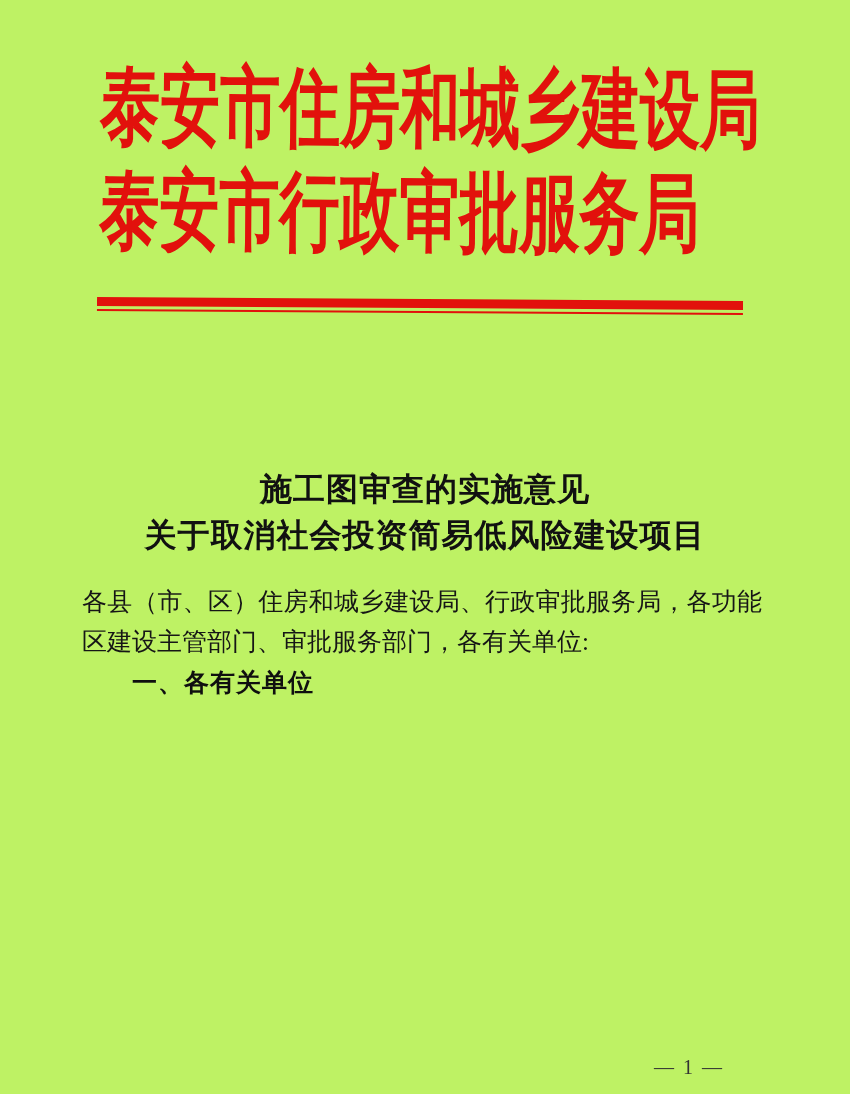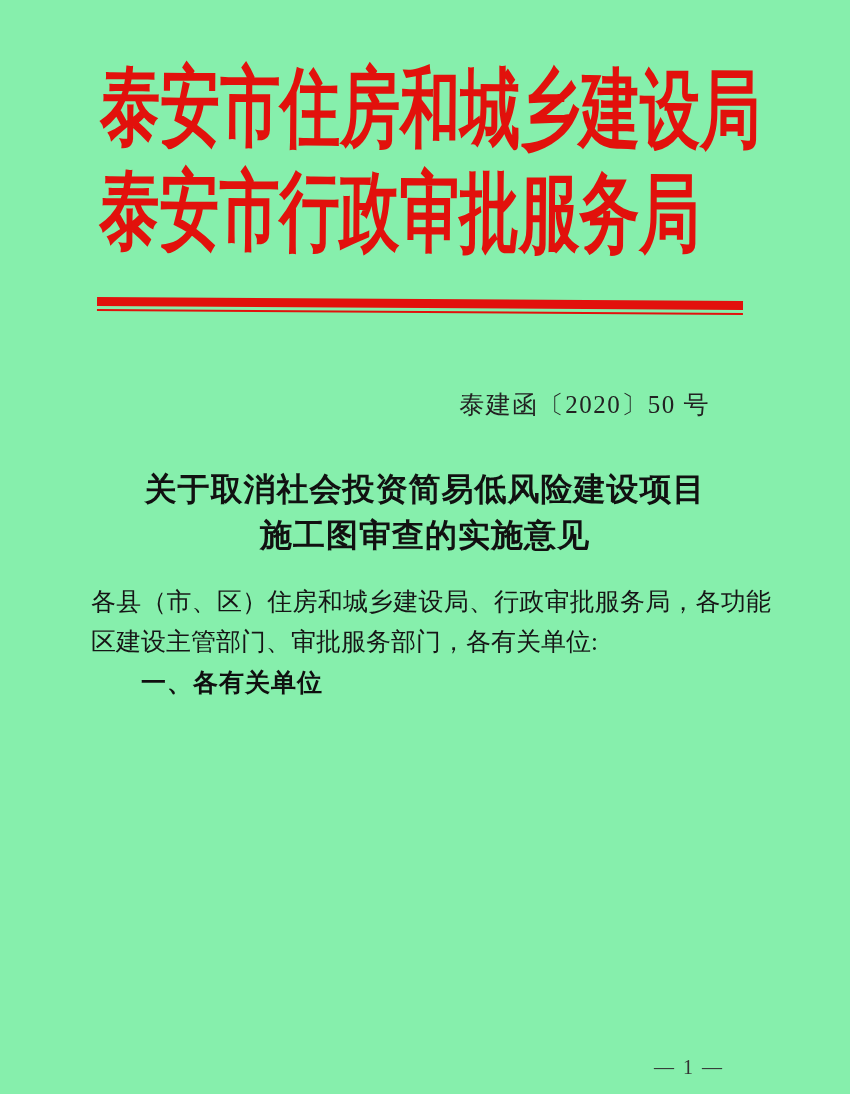--- a/index.html
+++ b/index.html
@@ -4,21 +4,21 @@
 <style>
   :root{
     --red:#e2110c;
     --ink:#1d1d1d;
   }
   html,body{margin:0;padding:0;background:#ffffff;}
   .page{
     position:relative;
     width:850px;height:1094px;
     margin:0 auto;
-    background:#86efac;
+    background:#bef264;
     overflow:hidden;
     font-family:"Liberation Serif","DejaVu Serif",serif;
     color:var(--ink);
   }
   
   .letterhead{
     position:absolute;top:0;left:0;width:100%;height:290px;
     transform:rotate(0.4deg);
   }
   .lh-line{
@@ -51,21 +51,21 @@
   .title{
     position:absolute;top:466px;left:0;width:100%;
     text-align:center;
     font-weight:700;
     font-size:32px;line-height:46px;
     letter-spacing:1px;
     color:#111;
   }
   
   .body-text{
-    position:absolute;top:582px;left:91px;width:680px;
+    position:absolute;top:582px;left:82px;width:680px;
     font-size:25px;line-height:40px;
     text-align:justify;
     color:#161616;
   }
   .body-text p{margin:0;}
   .indent{text-indent:2em;}
   .section-heading{
     text-indent:2em;
     font-weight:700;
     font-family:"Liberation Sans","DejaVu Sans",sans-serif;
@@ -87,25 +87,24 @@
   <div class="letterhead">
     <div class="lh-line lh1">泰安市住房和城乡建设局</div>
     <div class="lh-line lh2">泰安市行政审批服务局</div>
   </div>
 
   <div class="rule">
     <div class="rule-thick"></div>
     <div class="rule-thin"></div>
   </div>
 
-  <div class="doc-number">泰建函〔2020〕50 号</div>
 
   <div class="title">
+    <div>施工图审查的实施意见</div>
     <div>关于取消社会投资简易低风险建设项目</div>
-    <div>施工图审查的实施意见</div>
   </div>
 
   <div class="body-text">
     <p>各县（市、区）住房和城乡建设局、行政审批服务局，各功能区建设主管部门、审批服务部门，各有关单位:</p>
     <p class="section-heading">一、各有关单位</p>
   </div>
 
   <div class="page-number">— 1 —</div>
 
 </div>

